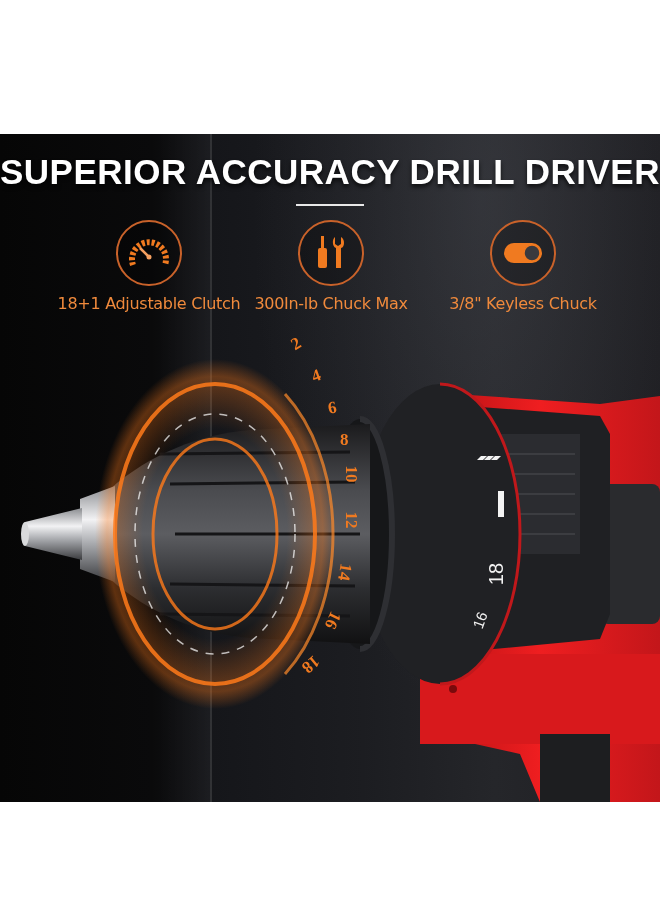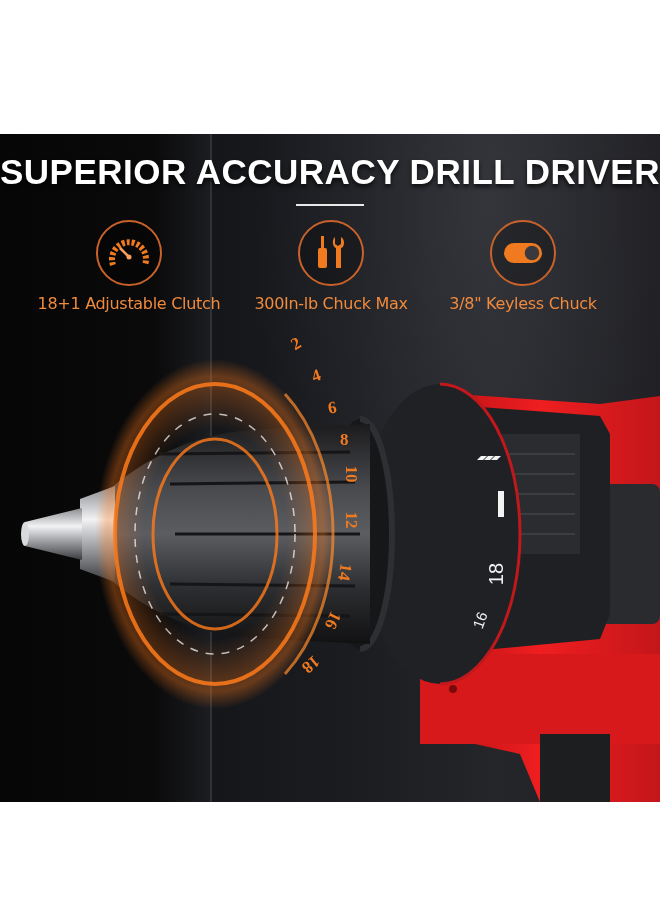--- a/index.html
+++ b/index.html
@@ -32,21 +32,21 @@
     .feature { position: absolute; top: 86px; width: 210px; text-align: center; }
     .feature .icon-circle {
       width: 66px; height: 66px; margin: 0 auto; border: 2px solid #c9622a; border-radius: 50%;
       display: flex; align-items: center; justify-content: center;
       background: rgba(0,0,0,0.25);
     }
     .feature .label {
       margin-top: 8px; color: #f08a3c; font-size: 16px; white-space: nowrap;
       font-family: "DejaVu Sans", sans-serif; letter-spacing: -0.3px;
     }
-    .f1 { left: 24px; }
+    .f1 { left: 44px; }
     .f2 { left: 226px; }
     .f3 { left: 418px; }
 
     .drill { position: absolute; left: 0; top: 0; width: 660px; height: 668px; }
     .scale-num {
       position: absolute; color: #f07a20; font-size: 17px; font-weight: bold;
       font-family: "Liberation Serif", serif;
     }
   </style>
 </head>

